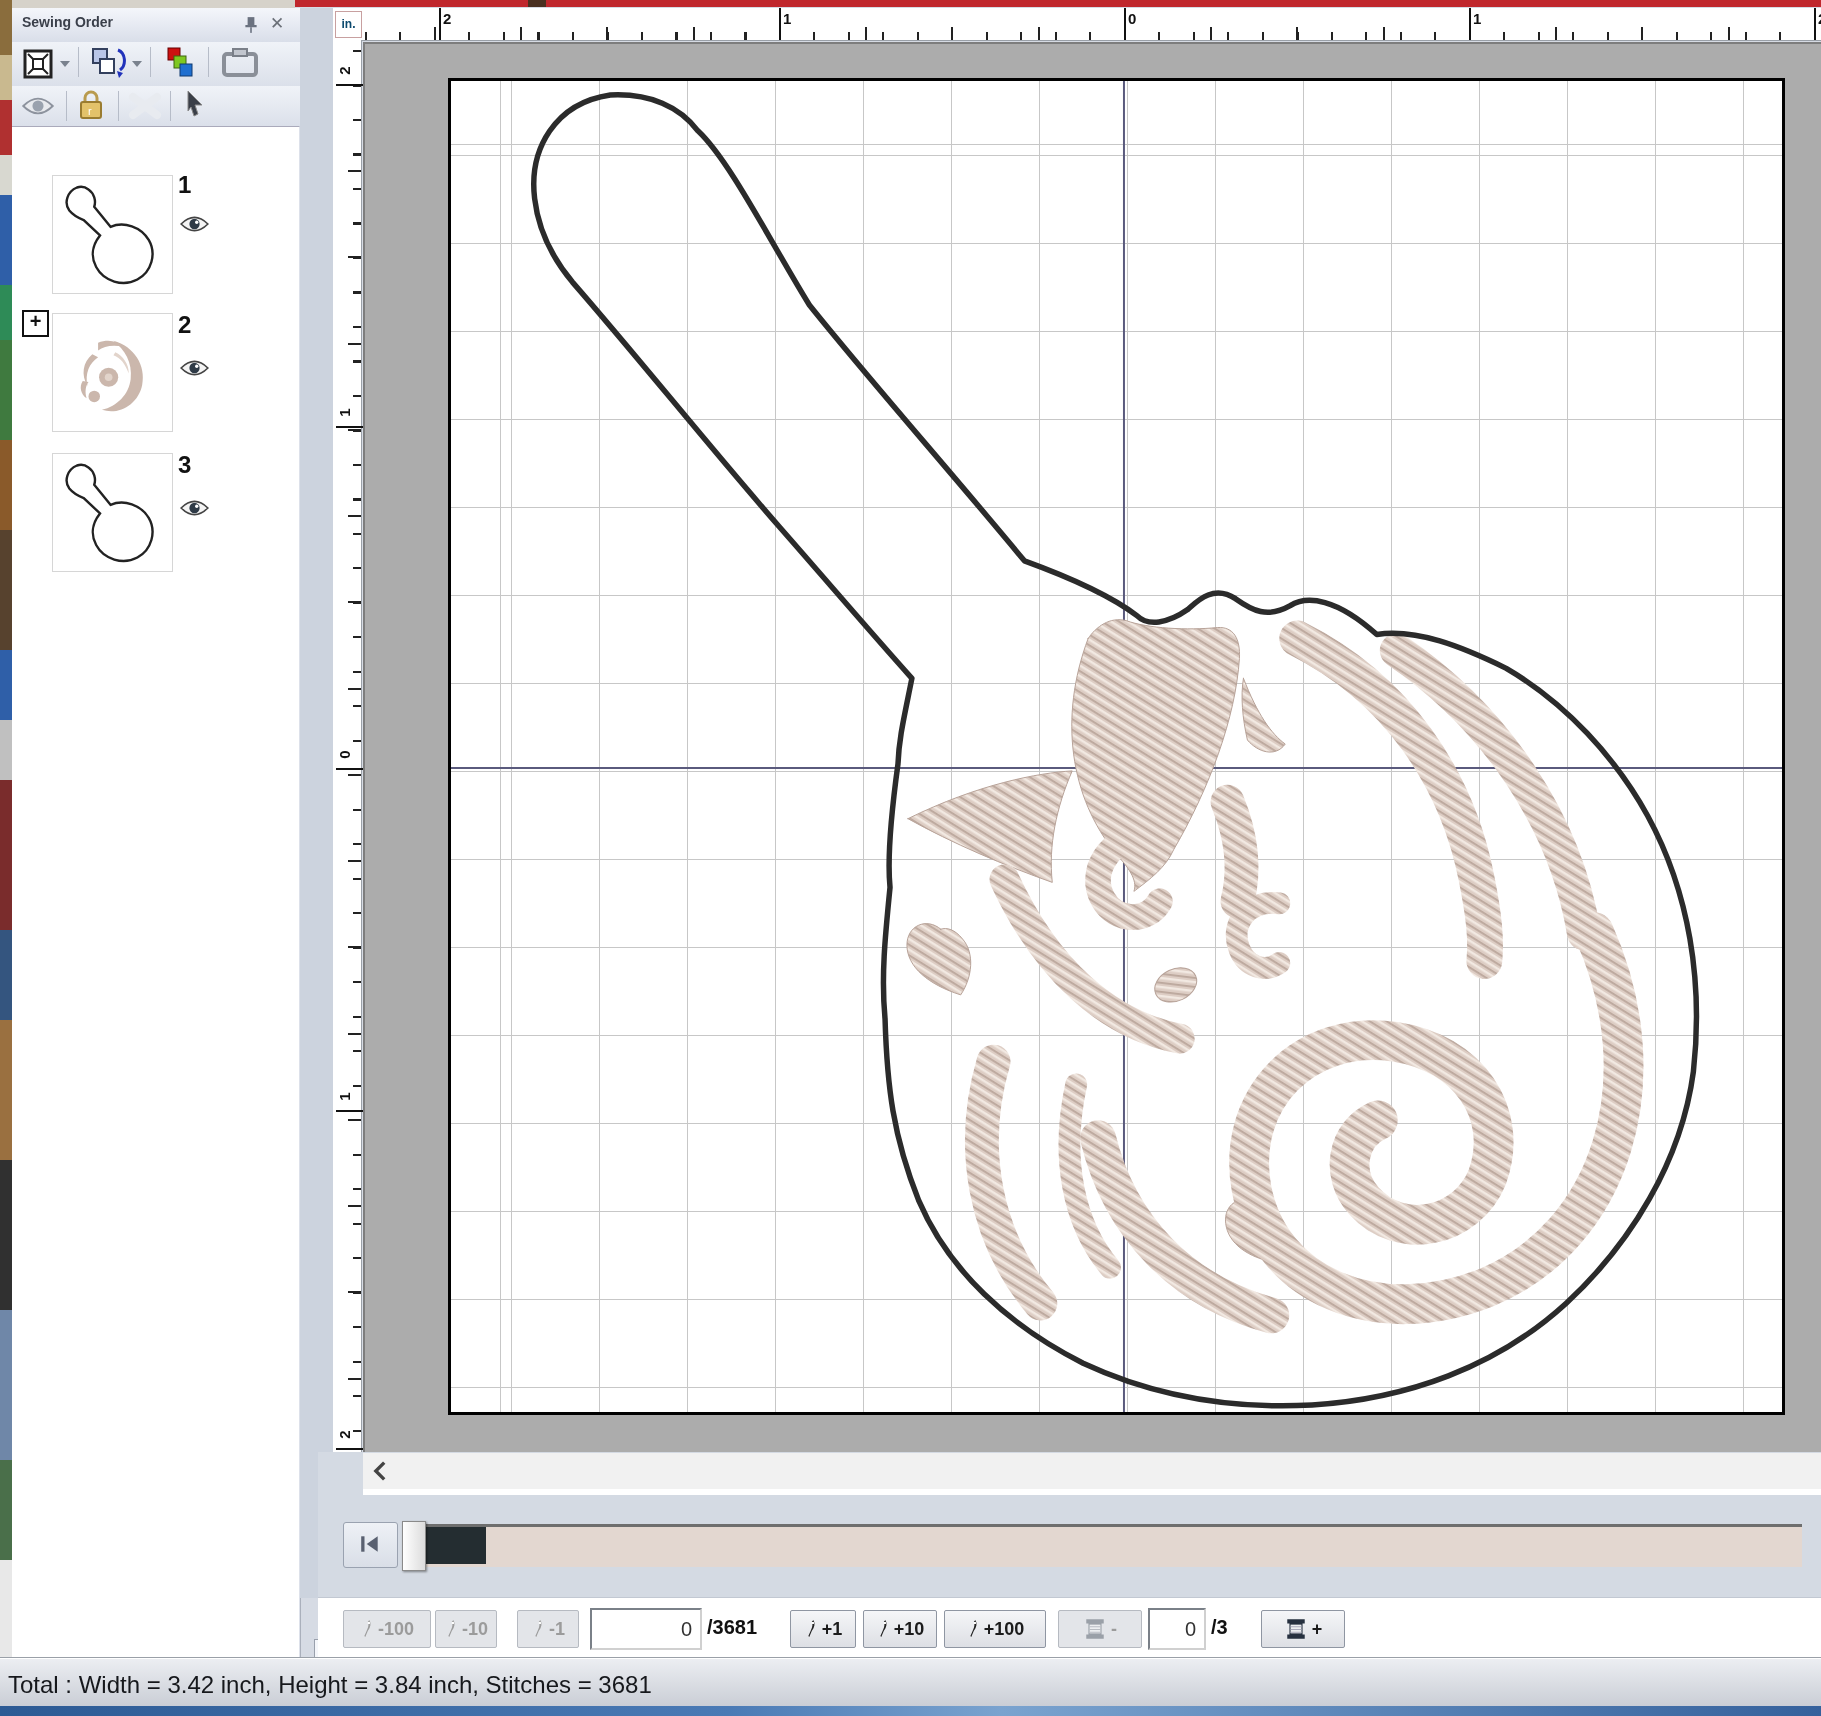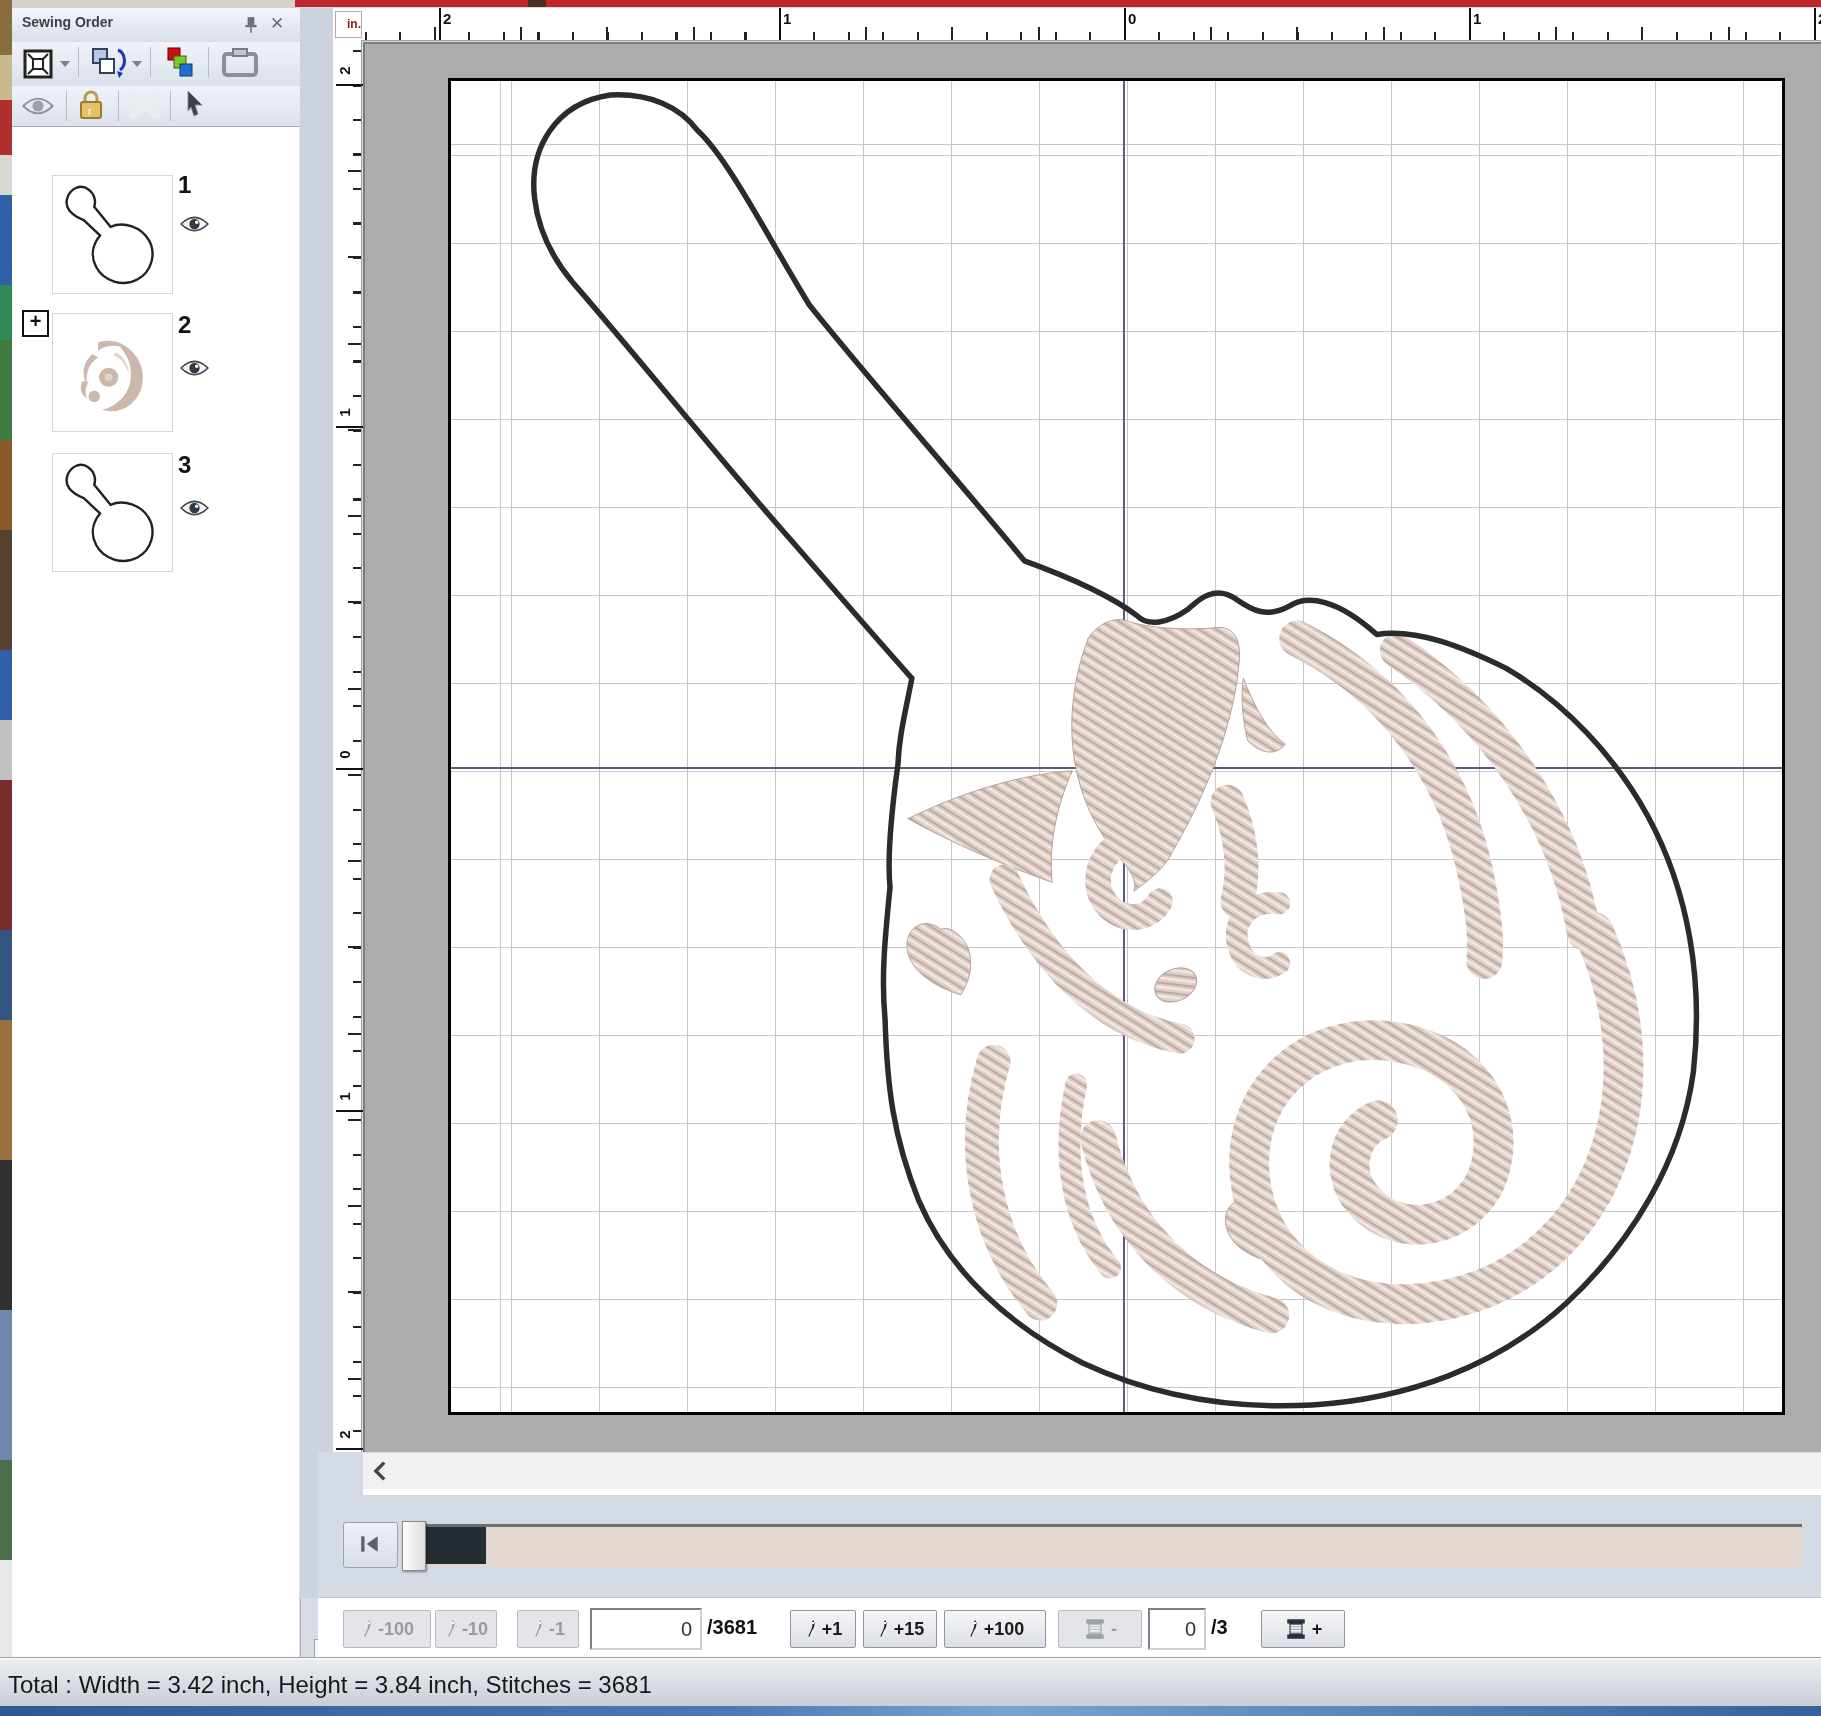--- a/index.html
+++ b/index.html
@@ -41,21 +41,21 @@
 
   
   .hruler{left:333px;top:8px;width:1488px;height:32px;background:#fff;border-bottom:1px solid #9aa0a8;}
   .hruler .ticks{position:absolute;left:28px;right:0;top:0;bottom:0;
     background-image:
       repeating-linear-gradient(to right,#222 0 2px,transparent 2px 34.5px),
       repeating-linear-gradient(to right,#222 0 2px,transparent 2px 86.25px);
     background-size:100% 8px,100% 13px;
     background-position:4px 100%,73px 100%;background-repeat:no-repeat;}
   .unit-box{position:absolute;left:2px;top:3px;width:25px;height:25px;border:1px solid #c8a0a0;
-            font-size:12px;font-weight:bold;color:#7f1d1d;text-align:right;line-height:25px;background:#fff;}
+            font-size:12px;font-weight:bold;color:#0c4a6e;text-align:center;line-height:25px;background:#fff;}
   .htick-label{position:absolute;top:0;height:32px;border-left:2px solid #111;
                font-size:15px;font-weight:bold;color:#111;padding-left:2px;line-height:22px;}
   .vruler{left:333px;top:40px;width:28px;height:1412px;background:#fff;border-right:1px solid #9aa0a8;}
   .vruler .ticks{position:absolute;left:0;right:0;top:0;bottom:0;
     background-image:
       repeating-linear-gradient(to bottom,#222 0 2px,transparent 2px 34.5px),
       repeating-linear-gradient(to bottom,#222 0 2px,transparent 2px 86.25px);
     background-size:8px 100%,13px 100%;
     background-position:100% 10px,100% 44px;background-repeat:no-repeat;}
   .vtick-label{position:absolute;left:3px;width:28px;border-top:2px solid #111;
@@ -406,21 +406,21 @@
             <path d="M11 2 C13 6 12 10 9 14 L6 21 L5 20 L8 13 C10 9 10 6 9 3 Z" fill="#222"></path>
             <circle cx="10.2" cy="5" r="1.4" fill="#fff"></circle>
           </svg>
         <span>+1</span>
       </div>
       <div class="btn" style="left:545px;width:74px">
         <svg width="14" height="24" viewBox="0 0 16 24">
             <path d="M11 2 C13 6 12 10 9 14 L6 21 L5 20 L8 13 C10 9 10 6 9 3 Z" fill="#222"></path>
             <circle cx="10.2" cy="5" r="1.4" fill="#fff"></circle>
           </svg>
-        <span>+15</span>
+        <span>+10</span>
       </div>
       <div class="btn" style="left:626px;width:102px">
         <svg width="14" height="24" viewBox="0 0 16 24">
             <path d="M11 2 C13 6 12 10 9 14 L6 21 L5 20 L8 13 C10 9 10 6 9 3 Z" fill="#222"></path>
             <circle cx="10.2" cy="5" r="1.4" fill="#fff"></circle>
           </svg>
         <span>+100</span>
       </div>
 
       <div class="btn disabled" style="left:740px;width:84px">

